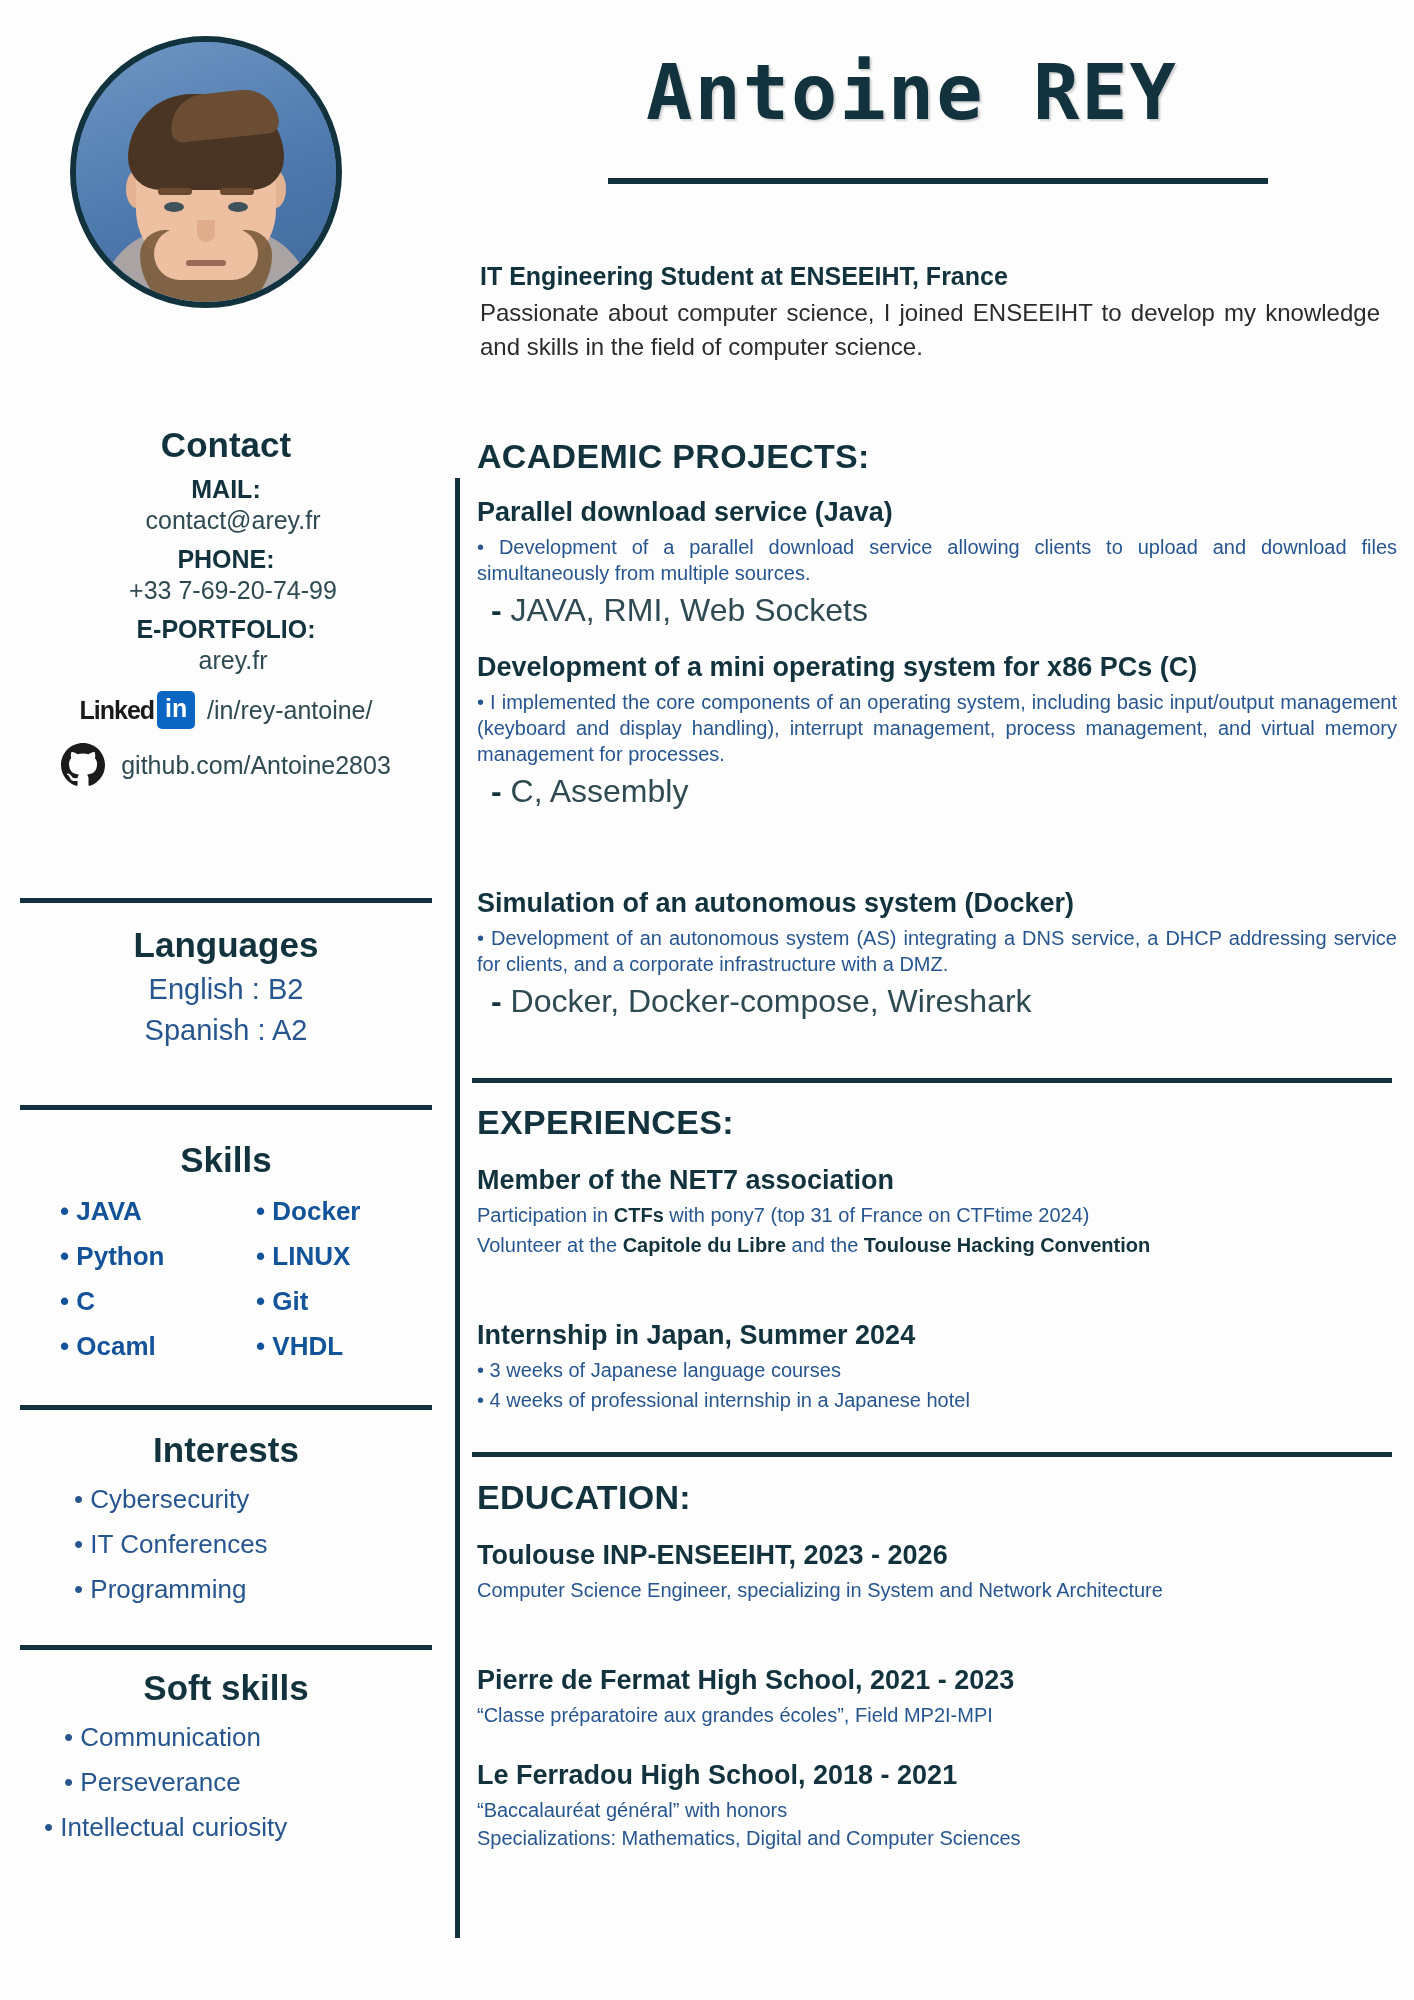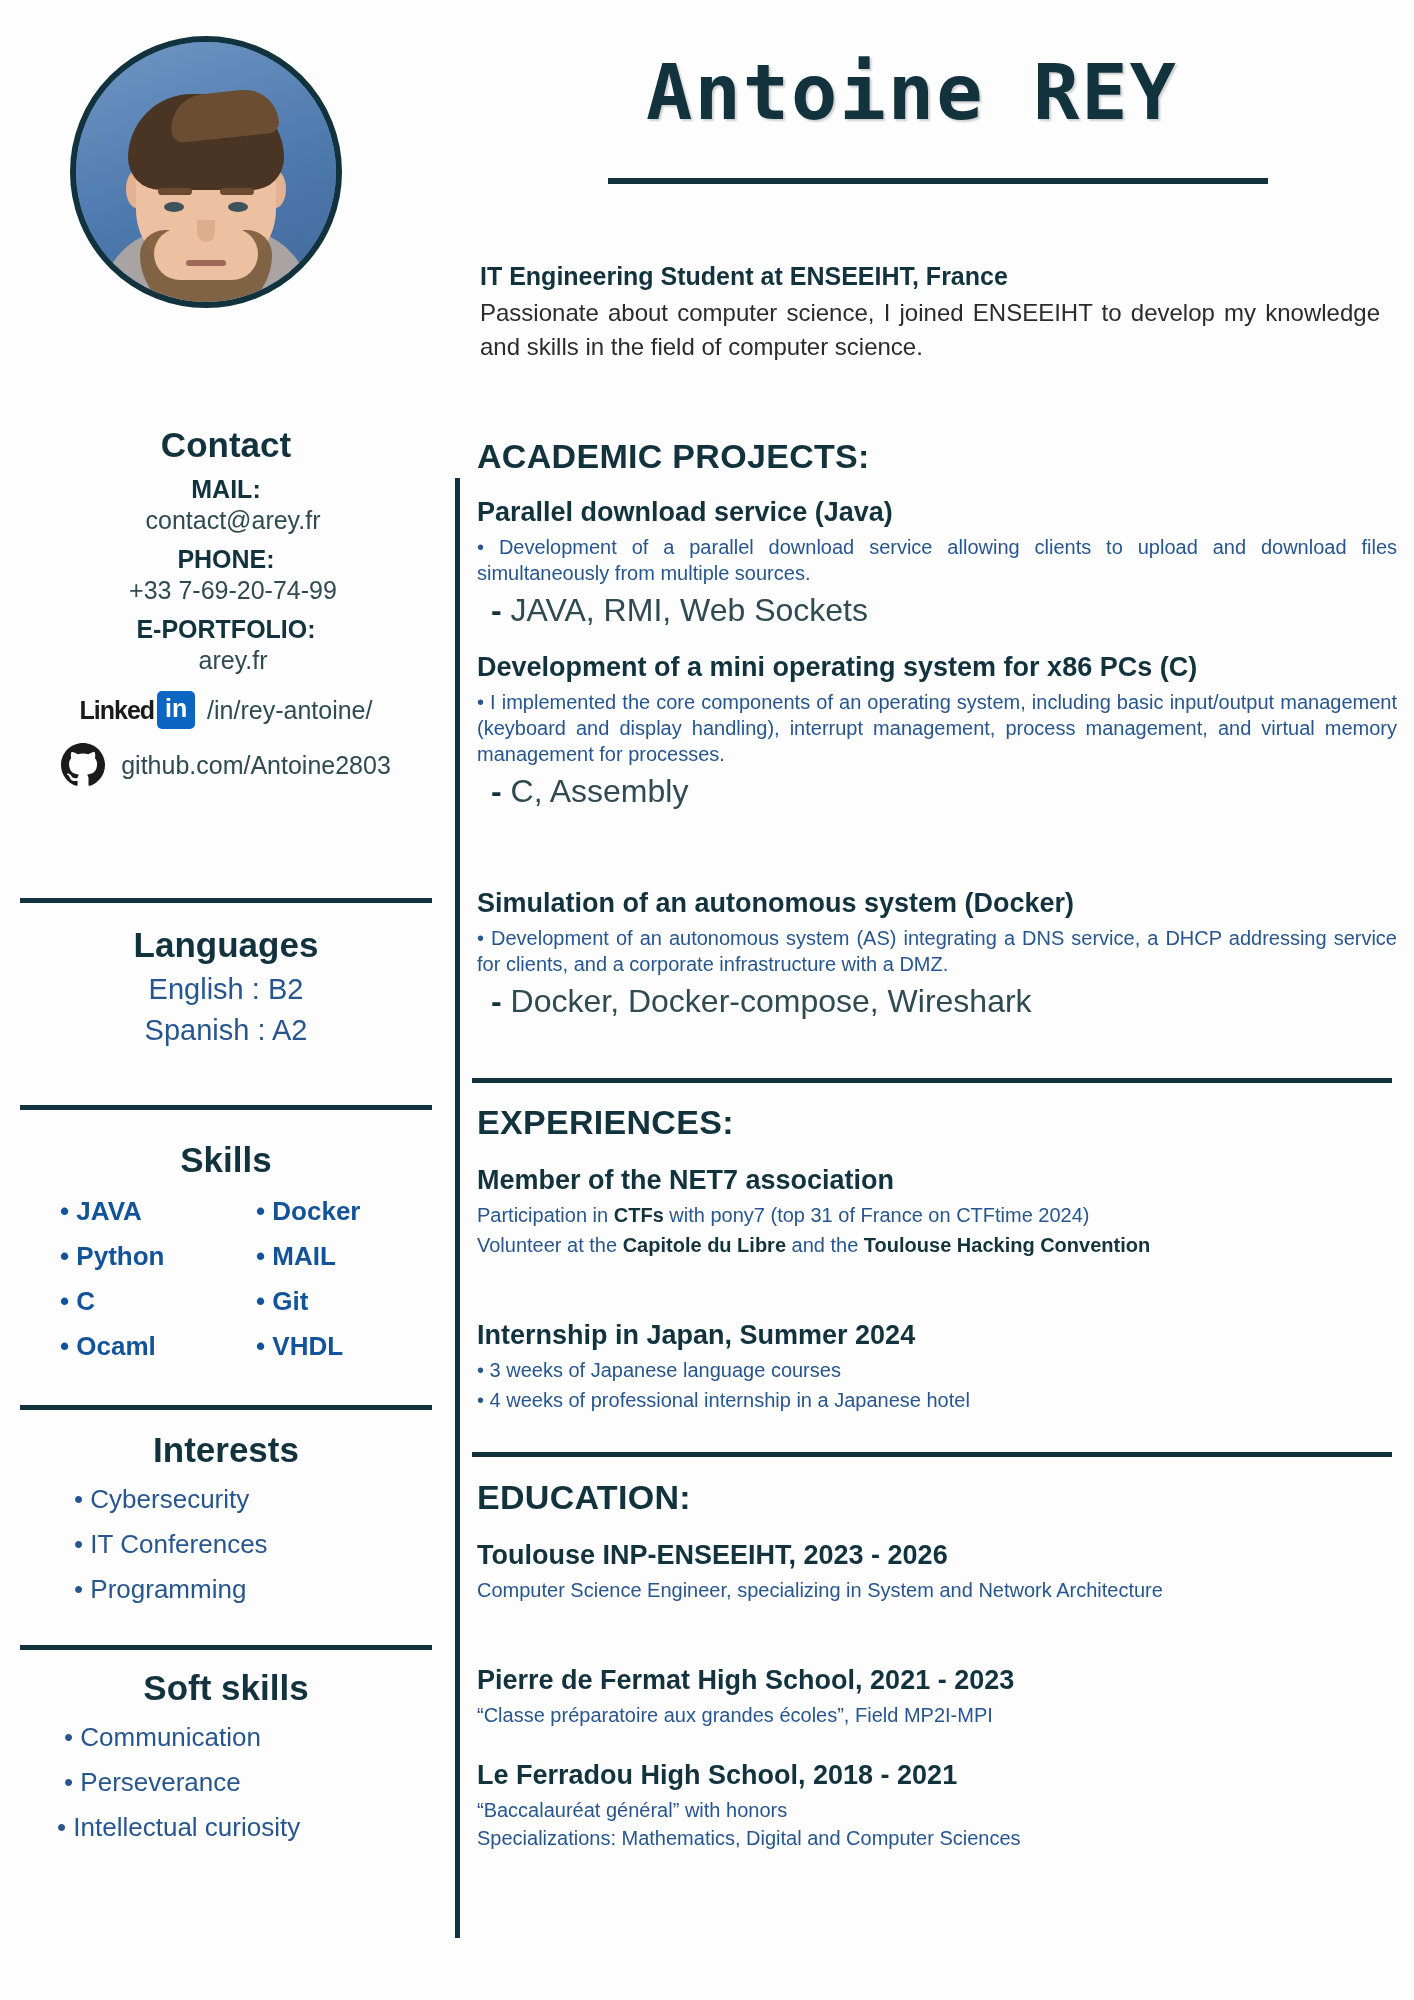--- a/index.html
+++ b/index.html
@@ -254,21 +254,21 @@
     </div>
 
     <div id="rule-2" class="hrule"></div>
 
     <div id="skills-block">
       <div class="side-title">Skills</div>
       <div class="skills-grid">
         <div class="skill">• <span>JAVA</span></div>
         <div class="skill">• <span>Docker</span></div>
         <div class="skill">• <span>Python</span></div>
-        <div class="skill">• <span>MAIL</span></div>
+        <div class="skill">• <span>LINUX</span></div>
         <div class="skill">• <span>C</span></div>
         <div class="skill">• <span>Git</span></div>
         <div class="skill">• <span>Ocaml</span></div>
         <div class="skill">• <span>VHDL</span></div>
       </div>
     </div>
 
     <div id="rule-3" class="hrule"></div>
 
     <div id="interests-block">
@@ -277,21 +277,21 @@
       <div class="bullet-line">• <span>IT Conferences</span></div>
       <div class="bullet-line">• <span>Programming</span></div>
     </div>
 
     <div id="rule-4" class="hrule"></div>
 
     <div id="soft-block">
       <div class="side-title">Soft skills</div>
       <div class="bullet-line" style="padding-left:64px;">• <span>Communication</span></div>
       <div class="bullet-line" style="padding-left:64px;">• <span>Perseverance</span></div>
-      <div class="bullet-line" style="padding-left:57px;">• <span>Intellectual curiosity</span></div>
+      <div class="bullet-line" style="padding-left:44px;">• <span>Intellectual curiosity</span></div>
     </div>
   </div>
 
   <div class="col-divider"></div>
 
   <div class="main">
 
     <div style="position:absolute;left:25px;top:437px;width:920px;">
       <div class="sec-head">ACADEMIC PROJECTS:</div>
     </div>

